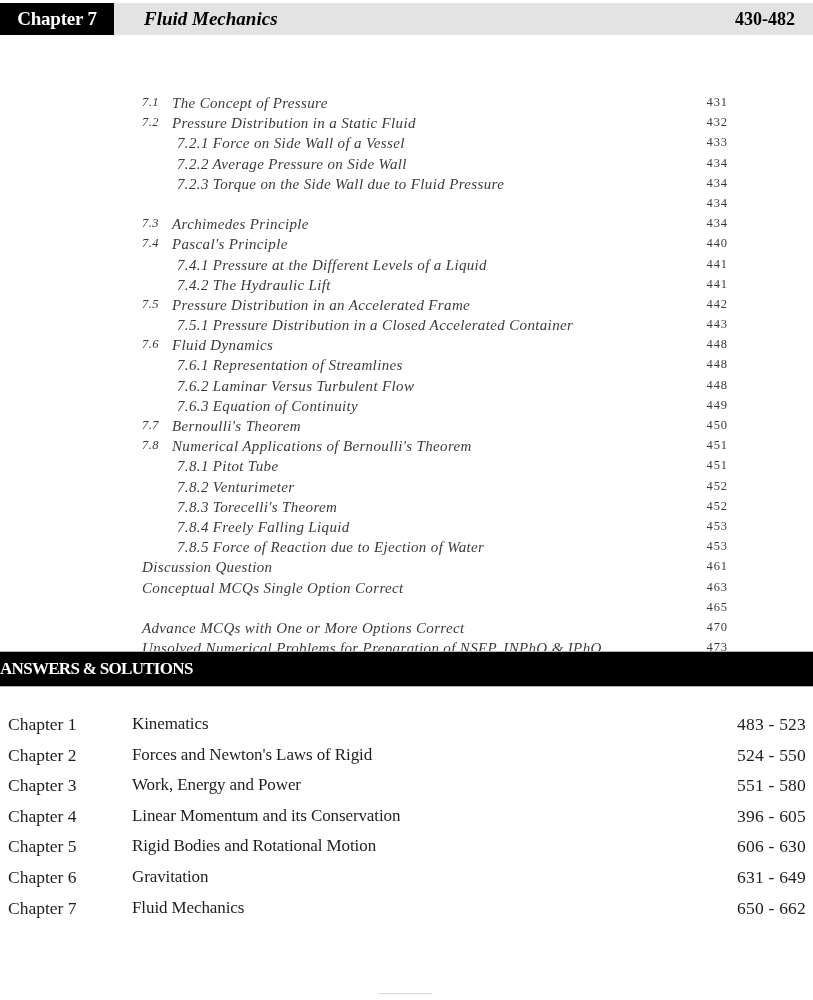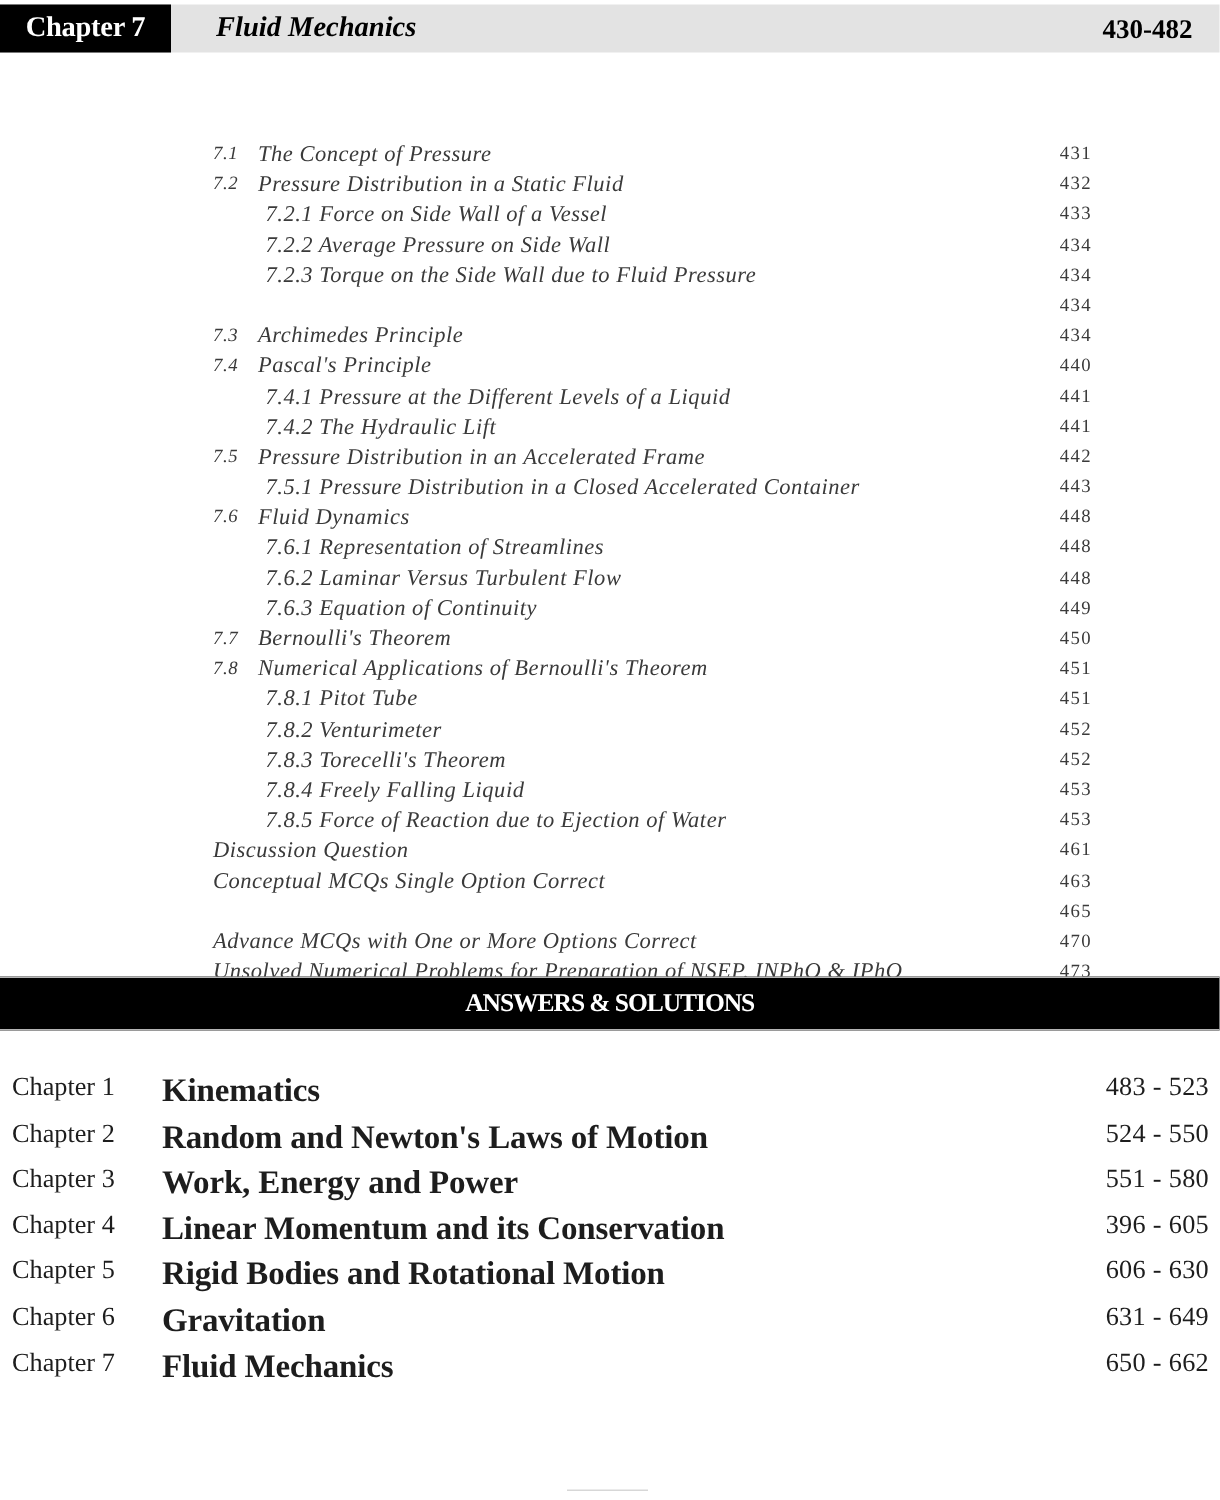--- a/index.html
+++ b/index.html
@@ -116,21 +116,21 @@
     left: 0;
     top: 651px;
     width: 813px;
     height: 36px;
     background: #000000;
     border-top: 1px solid #b5b5b5;
     border-bottom: 1px solid #b5b5b5;
     box-sizing: border-box;
     display: flex;
     align-items: center;
-    justify-content: center;
+    justify-content: flex-start;
   }
   .answers-banner-label {
     color: #ffffff;
     font-family: "Liberation Serif", "DejaVu Serif", serif;
     font-weight: bold;
     font-size: 17px;
     letter-spacing: -0.7px;
   }
 
   
@@ -150,24 +150,24 @@
     position: absolute;
     top: 0;
     left: 8px;
     font-family: "Liberation Serif", "DejaVu Serif", serif;
     font-size: 17.5px;
     white-space: nowrap;
   }
   .answer-title {
     position: absolute;
     top: 0;
-    left: 108px;
-    font-family: "Liberation Serif", "DejaVu Serif", serif;
-    font-weight: bold;
-    font-size: 22px;
+    left: 132px;
+    font-family: "Liberation Serif", "DejaVu Serif", serif;
+    font-weight: normal;
+    font-size: 17px;
     white-space: nowrap;
     letter-spacing: -0.1px;
   }
   .answer-pages {
     position: absolute;
     top: 0;
     right: 7px;
     font-family: "Liberation Serif", "DejaVu Serif", serif;
     font-size: 17.5px;
     white-space: nowrap;
@@ -319,21 +319,21 @@
 </div>
 
 <div class="answers-list" id="answers-container">
     <div class="answer-row">
       <span class="answer-chapter">Chapter 1</span>
       <span class="answer-title">Kinematics</span>
       <span class="answer-pages">483 - 523</span>
     </div>
     <div class="answer-row">
       <span class="answer-chapter">Chapter 2</span>
-      <span class="answer-title">Random and Newton's Laws of Motion</span>
+      <span class="answer-title">Forces and Newton's Laws of Rigid</span>
       <span class="answer-pages">524 - 550</span>
     </div>
     <div class="answer-row">
       <span class="answer-chapter">Chapter 3</span>
       <span class="answer-title">Work, Energy and Power</span>
       <span class="answer-pages">551 - 580</span>
     </div>
     <div class="answer-row">
       <span class="answer-chapter">Chapter 4</span>
       <span class="answer-title">Linear Momentum and its Conservation</span>

